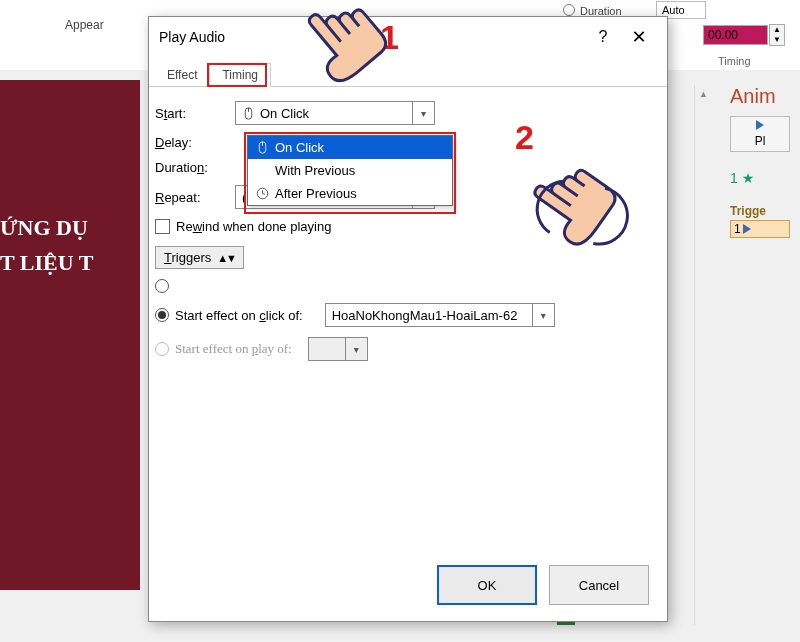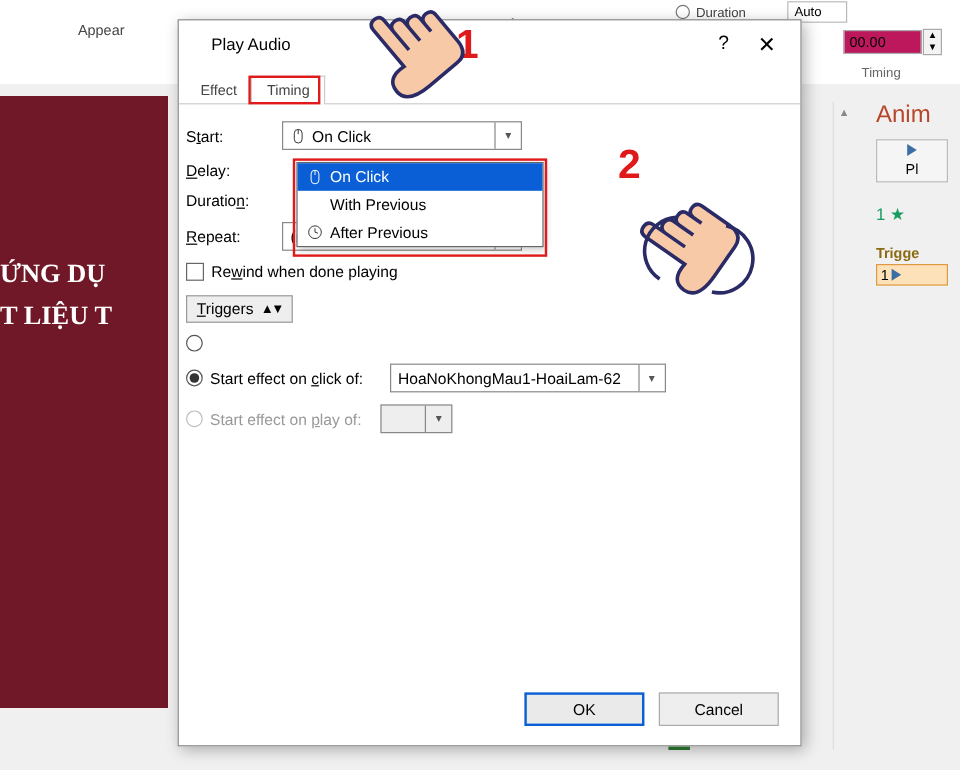--- a/index.html
+++ b/index.html
@@ -130,21 +130,20 @@
     background: #fff;
     border: 1px solid #888;
     box-shadow: 3px 3px 12px rgba(0,0,0,0.3);
   }
   .titlebar {
     height: 40px;
     display: flex;
     align-items: center;
     padding: 16px 10px;
     font-size: 14px;
-    margin-left: 17px;
   }
   .titlebar .title { flex: 1; }
   .titlebar .help, .titlebar .close {
     width: 36px; text-align: center; font-size: 16px; cursor: default;
   }
   .titlebar .close { font-size: 18px; }
 
   .tabstrip {
     display: flex;
     padding-left: 6px;
@@ -251,30 +250,30 @@
 
   .radio-row {
     display: flex; align-items:center; gap:6px;
     margin: 10px 0; font-size: 13px;
   }
   .radio {
     width: 14px; height: 14px; border: 1px solid #555;
     border-radius: 50%; display:flex; align-items:center; justify-content:center;
   }
   .radio.filled::after { content:''; width:8px; height:8px; background:#333; border-radius:50%; }
-  .radio-row.disabled { color: #999; }
+  .radio-row.disabled { color: #999; font-family: Liberation Serif, serif; }
   .radio-row.disabled .radio { border-color:#bbb; }
 
   .btn-row {
     position: absolute;
     bottom: 16px; right: 18px;
     display: flex; gap: 12px;
   }
   .dlg-btn {
-    width: 100px; height: 28px;
+    width: 100px; height: 40px;
     border: 1px solid #aaa;
     background: #eee;
     font-size: 13px;
     display:flex; align-items:center; justify-content:center;
   }
   .dlg-btn.primary { border: 2px solid #0a5fd6; background:#eaeaea;}
 
   
   .anno-num {
     position: absolute;

